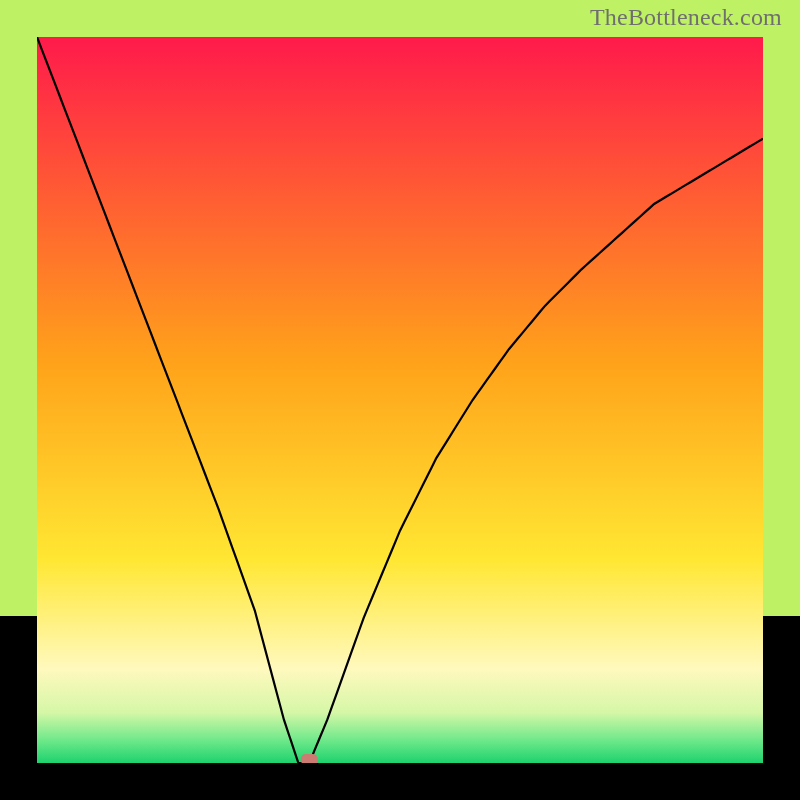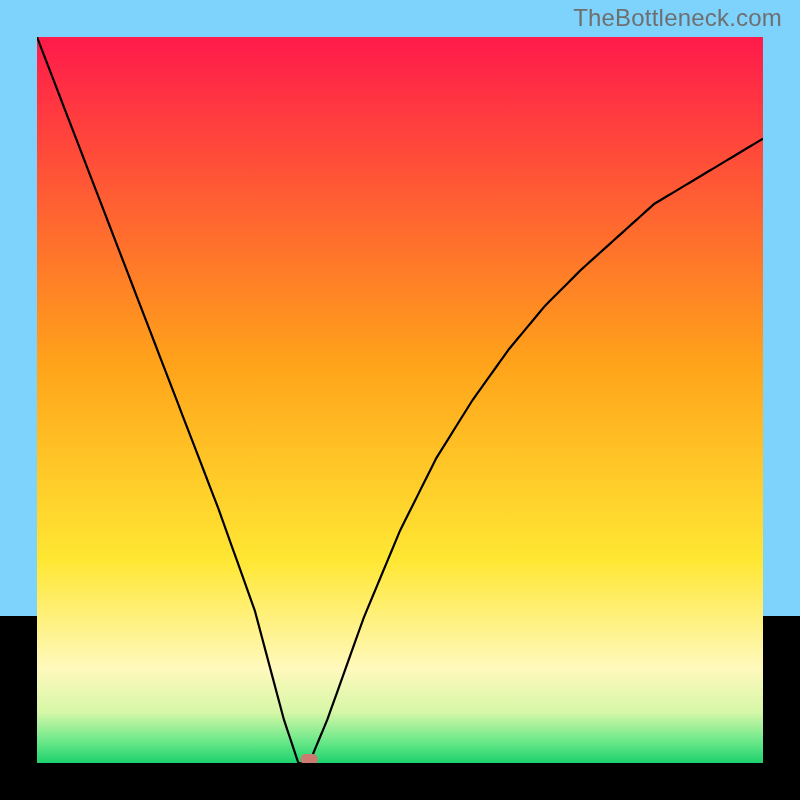--- a/index.html
+++ b/index.html
@@ -8,21 +8,22 @@
     width: 800px;
     height: 800px;
     background: #000;
     font-family: Arial, Helvetica, sans-serif;
     overflow: hidden;
   }
   .frame {
     position: relative;
     width: 800px;
     height: 616px;
-    background: #7dd3fc;
+    background: #bef264;
+    font-family: Liberation Serif, serif;
   }
   .attribution {
     position: absolute;
     top: 4px;
     right: 18px;
     color: #6f6f6f;
     font-size: 24px;
     font-weight: 400;
     letter-spacing: 0.2px;
   }

